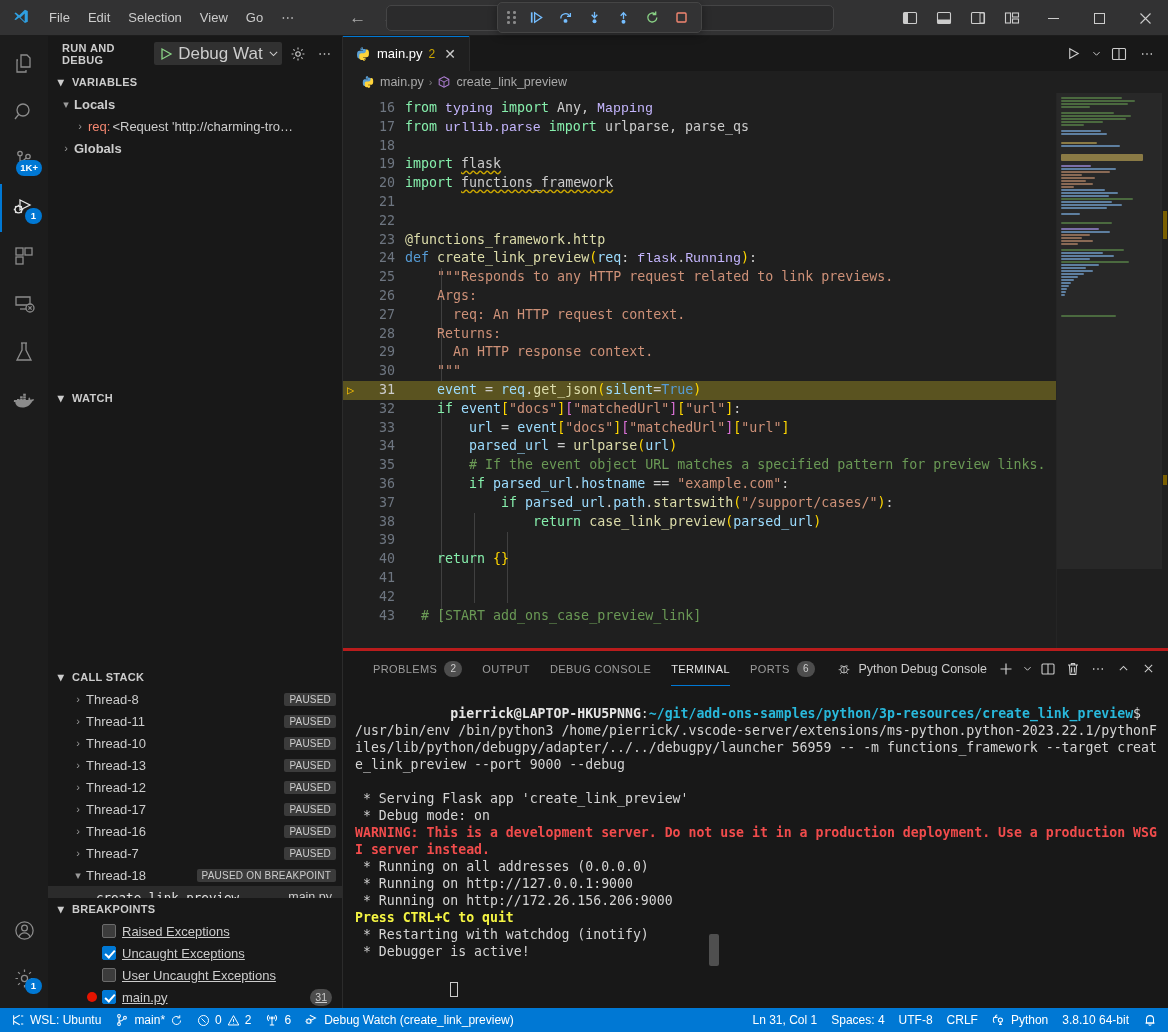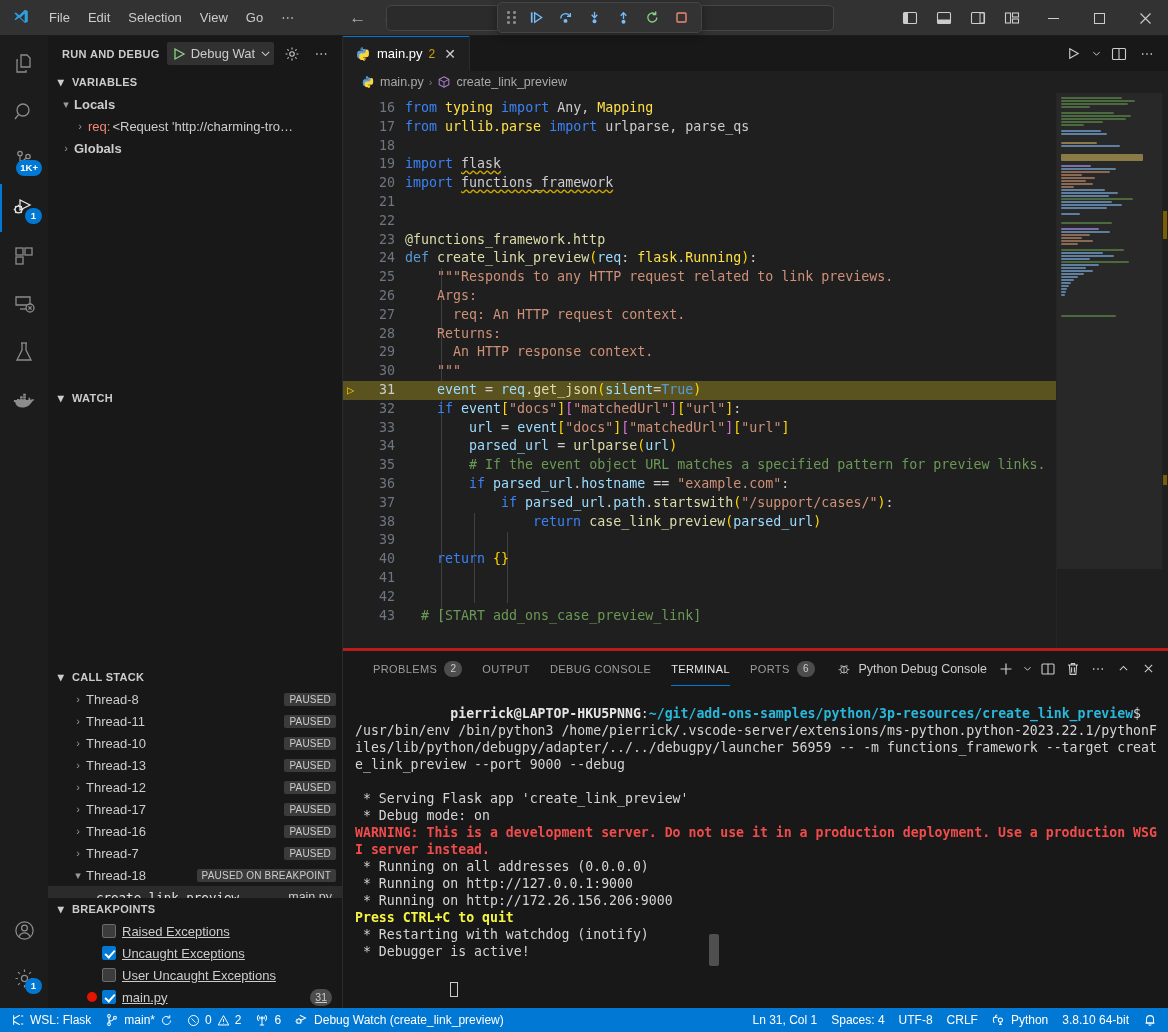--- a/index.html
+++ b/index.html
@@ -85,21 +85,21 @@
   }
   .sb-header {
     height: 35px; display: flex; align-items: center; padding: 0 8px 0 14px;
     gap: 7px; flex: none;
   }
   .sb-title { font-size: 11px; font-weight: bold; letter-spacing: .35px; color: #cccccc; }
   .debug-start {
     display: flex; align-items: center; height: 23px; background: #313131;
     border-radius: 2px; padding: 0 2px 0 4px; gap: 4px;
   }
-  .dbg-sel { font-size: 13px; color: #cccccc; max-width: 96px; overflow: hidden;
+  .dbg-sel { font-size: 17px; color: #cccccc; max-width: 96px; overflow: hidden;
     white-space: nowrap; display: inline-block; }
   .sb-hdr-icon { width: 22px; height: 22px; display: flex; align-items: center;
     justify-content: center; color: #cccccc; border-radius: 4px; }
 
   .section-head {
     height: 22px; display: flex; align-items: center; gap: 4px;
     padding-left: 6px; font-size: 11px; font-weight: bold; color: #cccccc;
     letter-spacing: .3px; flex: none; background: #181818;
   }
   .twisty { width: 14px; text-align: center; font-size: 12px; color: #cccccc; }
@@ -187,24 +187,24 @@
     font-family: "DejaVu Sans Mono", monospace; font-size: 13.3px;
     line-height: 18.8px; color: #6e7681; text-align: right;
     padding-top: 6px;
   }
   .gutter div { padding-right: 10px; position: relative; }
   .code-lines { position: absolute; left: 62px; top: 0; right: 0; padding-top: 6px; }
   .code-line { height: 18.8px; white-space: pre; font-family: "DejaVu Sans Mono", monospace;
      font-size: 13.3px; line-height: 18.8px; }
   .code-line.current { background: #5a5320; box-shadow: inset 0 0 0 0 #000; }
   .hl-row { position:absolute; left:0; right:0; background:#5a5320; }
-  .kw  { color: #3b82f6; }
+  .kw  { color: #86efac; }
   .kw2 { color: #569cd6; }
   .fn  { color: #dcdcaa; }
-  .cls { color: #fde047; }
+  .cls { color: #c4b5fd; font-family: Liberation Mono, monospace; }
   .str { color: #ce9178; }
   .cmt { color: #6a9955; }
   .var { color: #9cdcfe; }
   .op  { color: #cccccc; }
   .br1 { color: #ffd700; }
   .br2 { color: #da70d6; }
   .dec { color: #dcdcaa; }
   .squig { text-decoration: underline wavy #cca700; text-decoration-skip-ink: none; }
   .indent-guide {
     position: absolute; width: 1px; background: #404040; top: 0; bottom: 0;
@@ -904,21 +904,21 @@
       </div>
     </div>
   </div>
 
   <div class="statusbar">
     <div class="sb-seg">
       <svg width="14" height="14" viewBox="0 0 16 16" fill="none" stroke="#ffffff" stroke-width="1.2">
         <path d="M3 2.5v11M3 6.5l7-4M3 9.5l7 4"></path>
           <path d="M11.5 3.5h2.5M11.5 12.5h2.5"></path>
       </svg>
-      <span>WSL: Flask</span>
+      <span>WSL: Ubuntu</span>
     </div>
     <div class="sb-seg">
       <svg width="14" height="14" viewBox="0 0 16 16" fill="none" stroke="#ffffff" stroke-width="1.2">
         <circle cx="4.6" cy="3.4" r="1.6"></circle>
           <circle cx="4.6" cy="12.6" r="1.6"></circle>
           <circle cx="11.4" cy="5.4" r="1.6"></circle>
         <path d="M4.6 5v6M9.9 6.7c-1 2-2.8 2.6-5.3 2.6"></path>
       </svg>
       <span>main*</span>
       <svg width="13" height="13" viewBox="0 0 16 16" fill="none" stroke="#ffffff" stroke-width="1.2">

